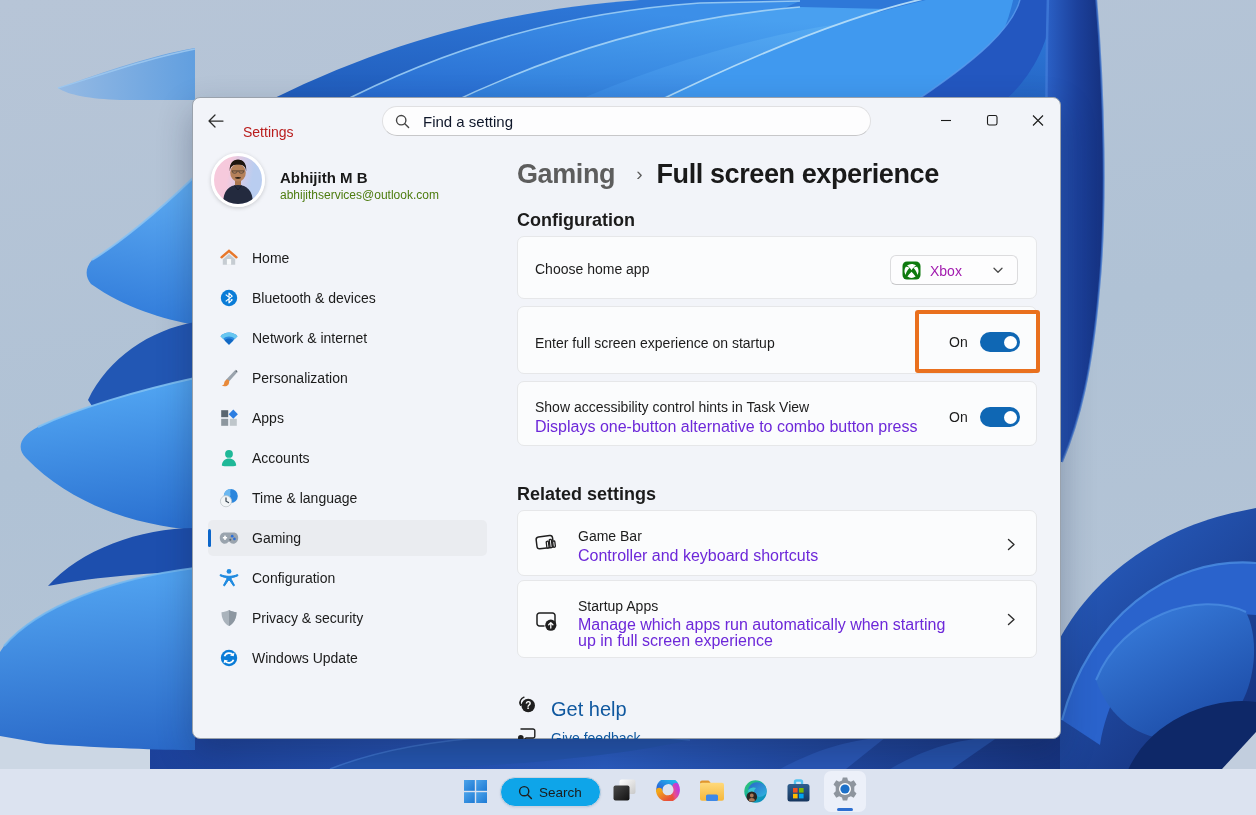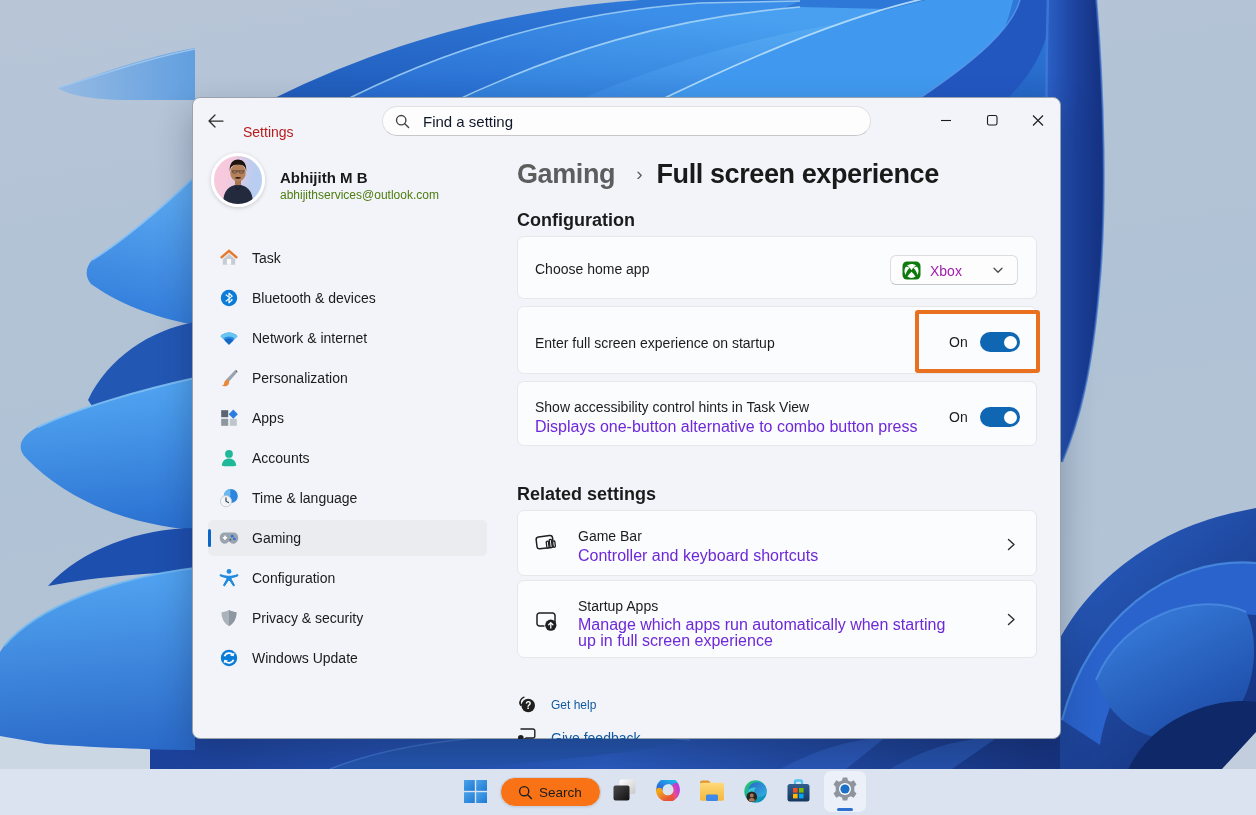--- a/index.html
+++ b/index.html
@@ -41,21 +41,21 @@
   #crumb .g { color:#5d5d5d; }
   #crumb .sep { font-size:19px; color:#5d5d5d; font-weight:400; padding:0 14px 0 21px; position:relative; top:-3px; letter-spacing:0;}
   .shead { position:absolute; left:517px; font-size:18px; font-weight:700; color:#1b1b1b; }
   .card { position:absolute; left:517px; width:520px; background:#fbfcfd; border:1px solid #e6e7e9; border-radius:7px; }
   .ct { font-size:14px; color:#1c1c1c; }
   .cs { font-size:16px; color:#6d28d9; }
   .on { position:absolute; font-size:14px; color:#1c1c1c; }
   .tog { position:absolute; width:40px; height:20px; border-radius:10px; background:#0f67b4; }
   .tog i { position:absolute; right:3px; top:3.5px; width:13px; height:13px; border-radius:50%; background:#fff; }
   #hlrect { position:absolute; left:915px; top:310px; width:125px; height:63px; border:4px solid #e9701e; border-radius:3px; z-index:5;}
-  .link { font-size:12px; color:#10589f; position:absolute; }
+  .link { font-size:20px; color:#10589f; position:absolute; }
   
   #dd { position:absolute; left:890px; top:255px; width:128px; height:30px; background:#fdfdfe;
     border:1px solid #dcdcde; border-bottom-color:#c8c8ca; border-radius:6px; }
   
   #tb { position:absolute; left:0; top:769px; width:1256px; height:46px; background:#dce3f0; }
 </style>
 </head>
 <body>
 <svg id="wall" width="1256" height="815" viewBox="0 0 1256 815">
 <defs>
@@ -201,21 +201,21 @@
 <div class="uemail">abhijithservices@outlook.com</div>
 
 <div class="nav" id="nav">
   <div class="it">
       <svg class="ic" viewBox="0 0 20 20">
         <path d="M3.8 9.8 L10 4.4 L16.2 9.8 L16.2 16.8 L3.8 16.8 Z" fill="#c6ccd2"></path>
         <path d="M3.8 9.8 L10 4.4 L16.2 9.8 L16.2 11.4 L10 6 L3.8 11.4 Z" fill="#eceff1"></path>
         <path d="M9.2 1.9 C9.7 1.5 10.3 1.5 10.8 1.9 L18.3 8.4 C18.8 8.9 18.9 9.6 18.4 10.1 C18 10.6 17.2 10.7 16.7 10.2 L10 4.4 L3.3 10.2 C2.8 10.7 2 10.6 1.6 10.1 C1.1 9.6 1.2 8.9 1.7 8.4 Z" fill="#e8772a"></path>
         <rect x="7.9" y="11" width="4.2" height="5.8" rx="0.6" fill="#f8fafb"></rect>
       </svg>
-      <span class="lb">Task</span>
+      <span class="lb">Home</span>
     </div>
   <div class="it">
       <svg class="ic" viewBox="0 0 20 20">
         <circle cx="10" cy="10" r="8.2" fill="#0a7cd7"></circle>
         <path d="M6.7 6.6 L13.2 11.9 L10 14.8 L10 5.2 L13.2 8.1 L6.7 13.4" fill="none" stroke="#fff" stroke-width="1.2" stroke-linejoin="round"></path>
       </svg>
       <span class="lb">Bluetooth &amp; devices</span>
     </div>
   <div class="it">
       <svg class="ic" viewBox="0 0 20 20">
@@ -380,21 +380,21 @@
         <linearGradient id="wlg" x1="0" y1="0" x2="1" y2="1">
           <stop offset="0" stop-color="#4da4ea"></stop>
           <stop offset="1" stop-color="#1e7ad4"></stop>
         </linearGradient>
       </defs>
     <rect x="0" y="0" width="10.8" height="10.8" fill="url(#wlg)"></rect>
       <rect x="12.2" y="0" width="10.8" height="10.8" fill="url(#wlg)"></rect>
     <rect x="0" y="12.2" width="10.8" height="10.8" fill="url(#wlg)"></rect>
       <rect x="12.2" y="12.2" width="10.8" height="10.8" fill="url(#wlg)"></rect>
   </svg>
-  <div style="position:absolute;left:500px;top:8px;width:101px;height:30px;background:#f97316;border:1px solid #c9d2e0;border-radius:16px;box-shadow:0 1px 2px rgba(60,80,120,.10);text-align:center;">
+  <div style="position:absolute;left:500px;top:8px;width:101px;height:30px;background:#0ea5e9;border:1px solid #c9d2e0;border-radius:16px;box-shadow:0 1px 2px rgba(60,80,120,.10);text-align:center;">
     <svg style="position:absolute;left:17px;top:7px" width="15" height="15" viewBox="0 0 15 15" fill="none" stroke="#1f1f1f" stroke-width="1.4">
         <circle cx="6.2" cy="6.2" r="4.6"></circle>
         <path d="M9.7 9.7 L13.4 13.4" stroke-linecap="round"></path>
       </svg>
     <span style="position:absolute;left:38px;top:7px;font-size:13.5px;color:#1b1b1b;">Search</span>
   </div>
   <svg style="position:absolute;left:612px;top:10px" width="26" height="24" viewBox="0 0 26 24">
     <defs>
         <linearGradient id="tvw" x1="0" y1="0" x2="1" y2="1">
           <stop offset="0" stop-color="#ffffff"></stop>

